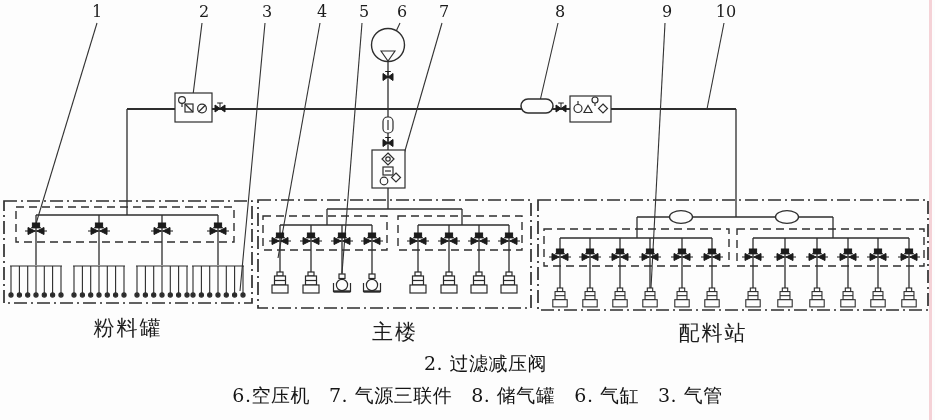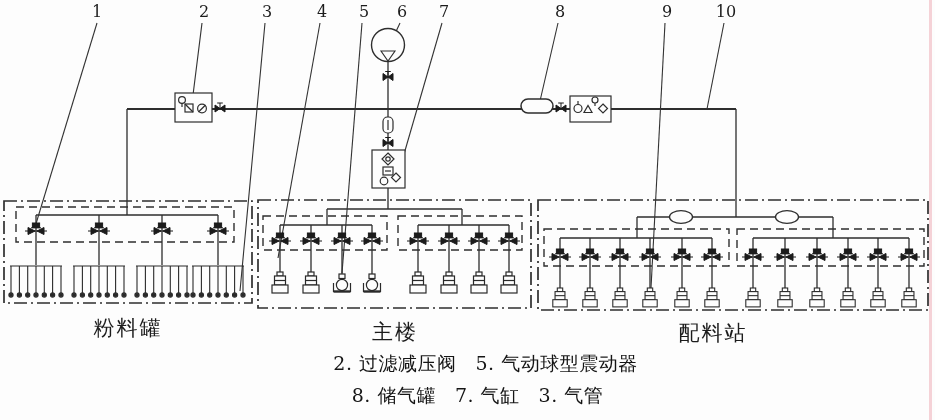--- a/index.html
+++ b/index.html
@@ -220,22 +220,23 @@
 
   <g text-anchor="middle">
     <text class="sec" x="128" y="335">粉料罐</text>
     <text class="sec" x="395" y="339">主楼</text>
     <text class="sec" x="713" y="340">配料站</text>
   </g>
 </svg>
 
 <div class="legend-row" id="legend-row-1">
   <span>2. 过滤减压阀</span>
-  <span>5. 气动球型震动器</span>
 </div>
 <div class="legend-row" id="legend-row-2">
+  <span>6.空压机</span>
+  <span>7. 气源三联件</span>
   <span>8. 储气罐</span>
-  <span>7. 气缸</span>
+  <span>6. 气缸</span>
   <span>3. 气管</span>
 </div>
 
 <div id="edge-mark"></div>
 </div>
 
 </body></html>

